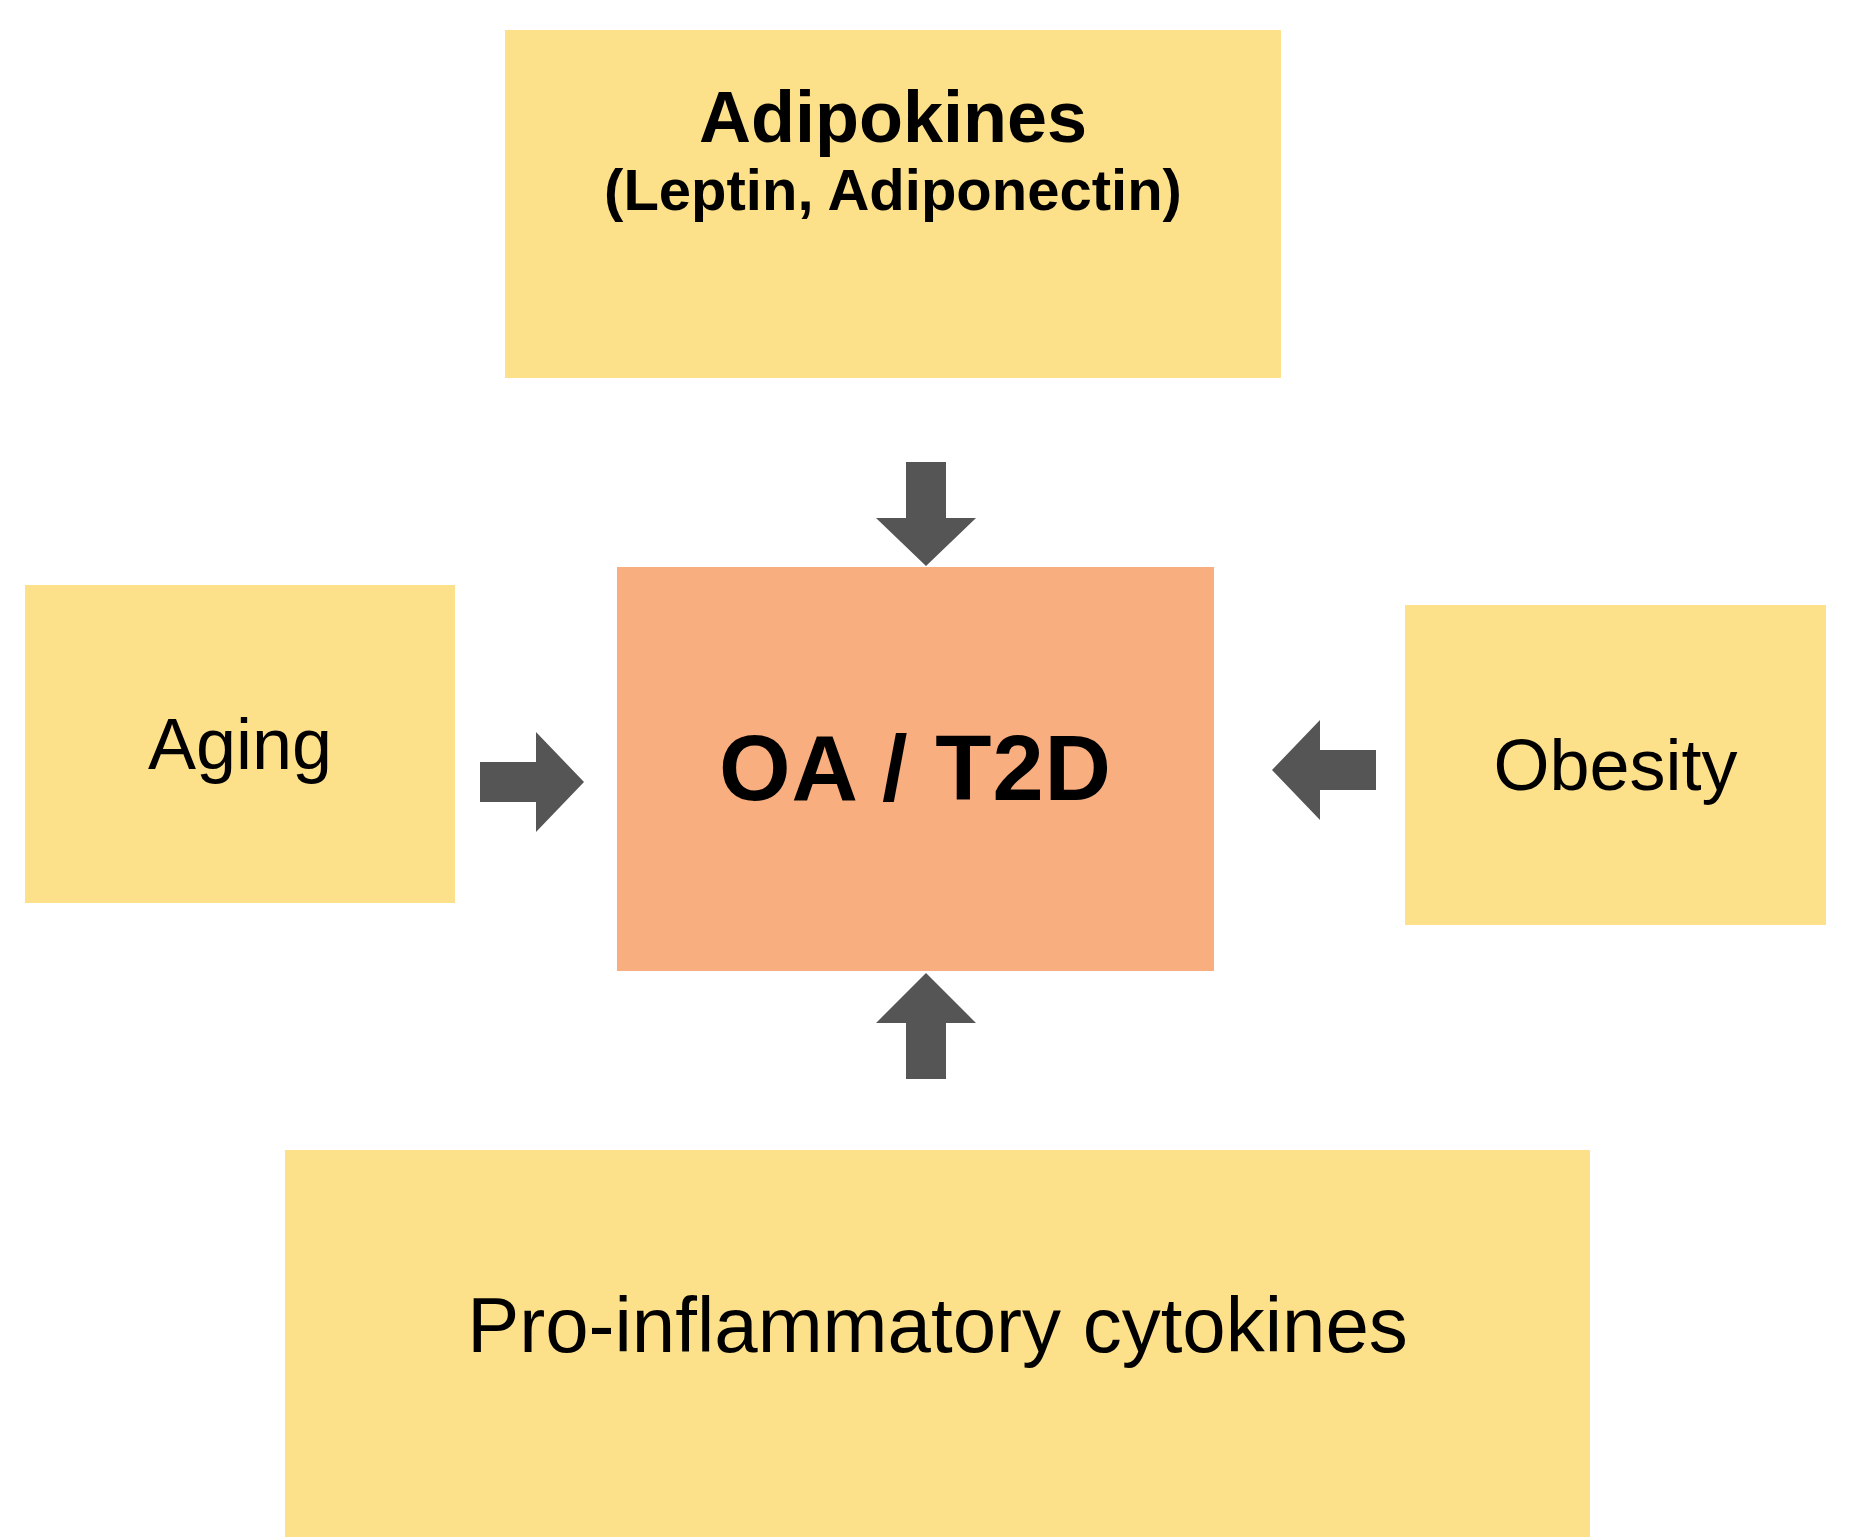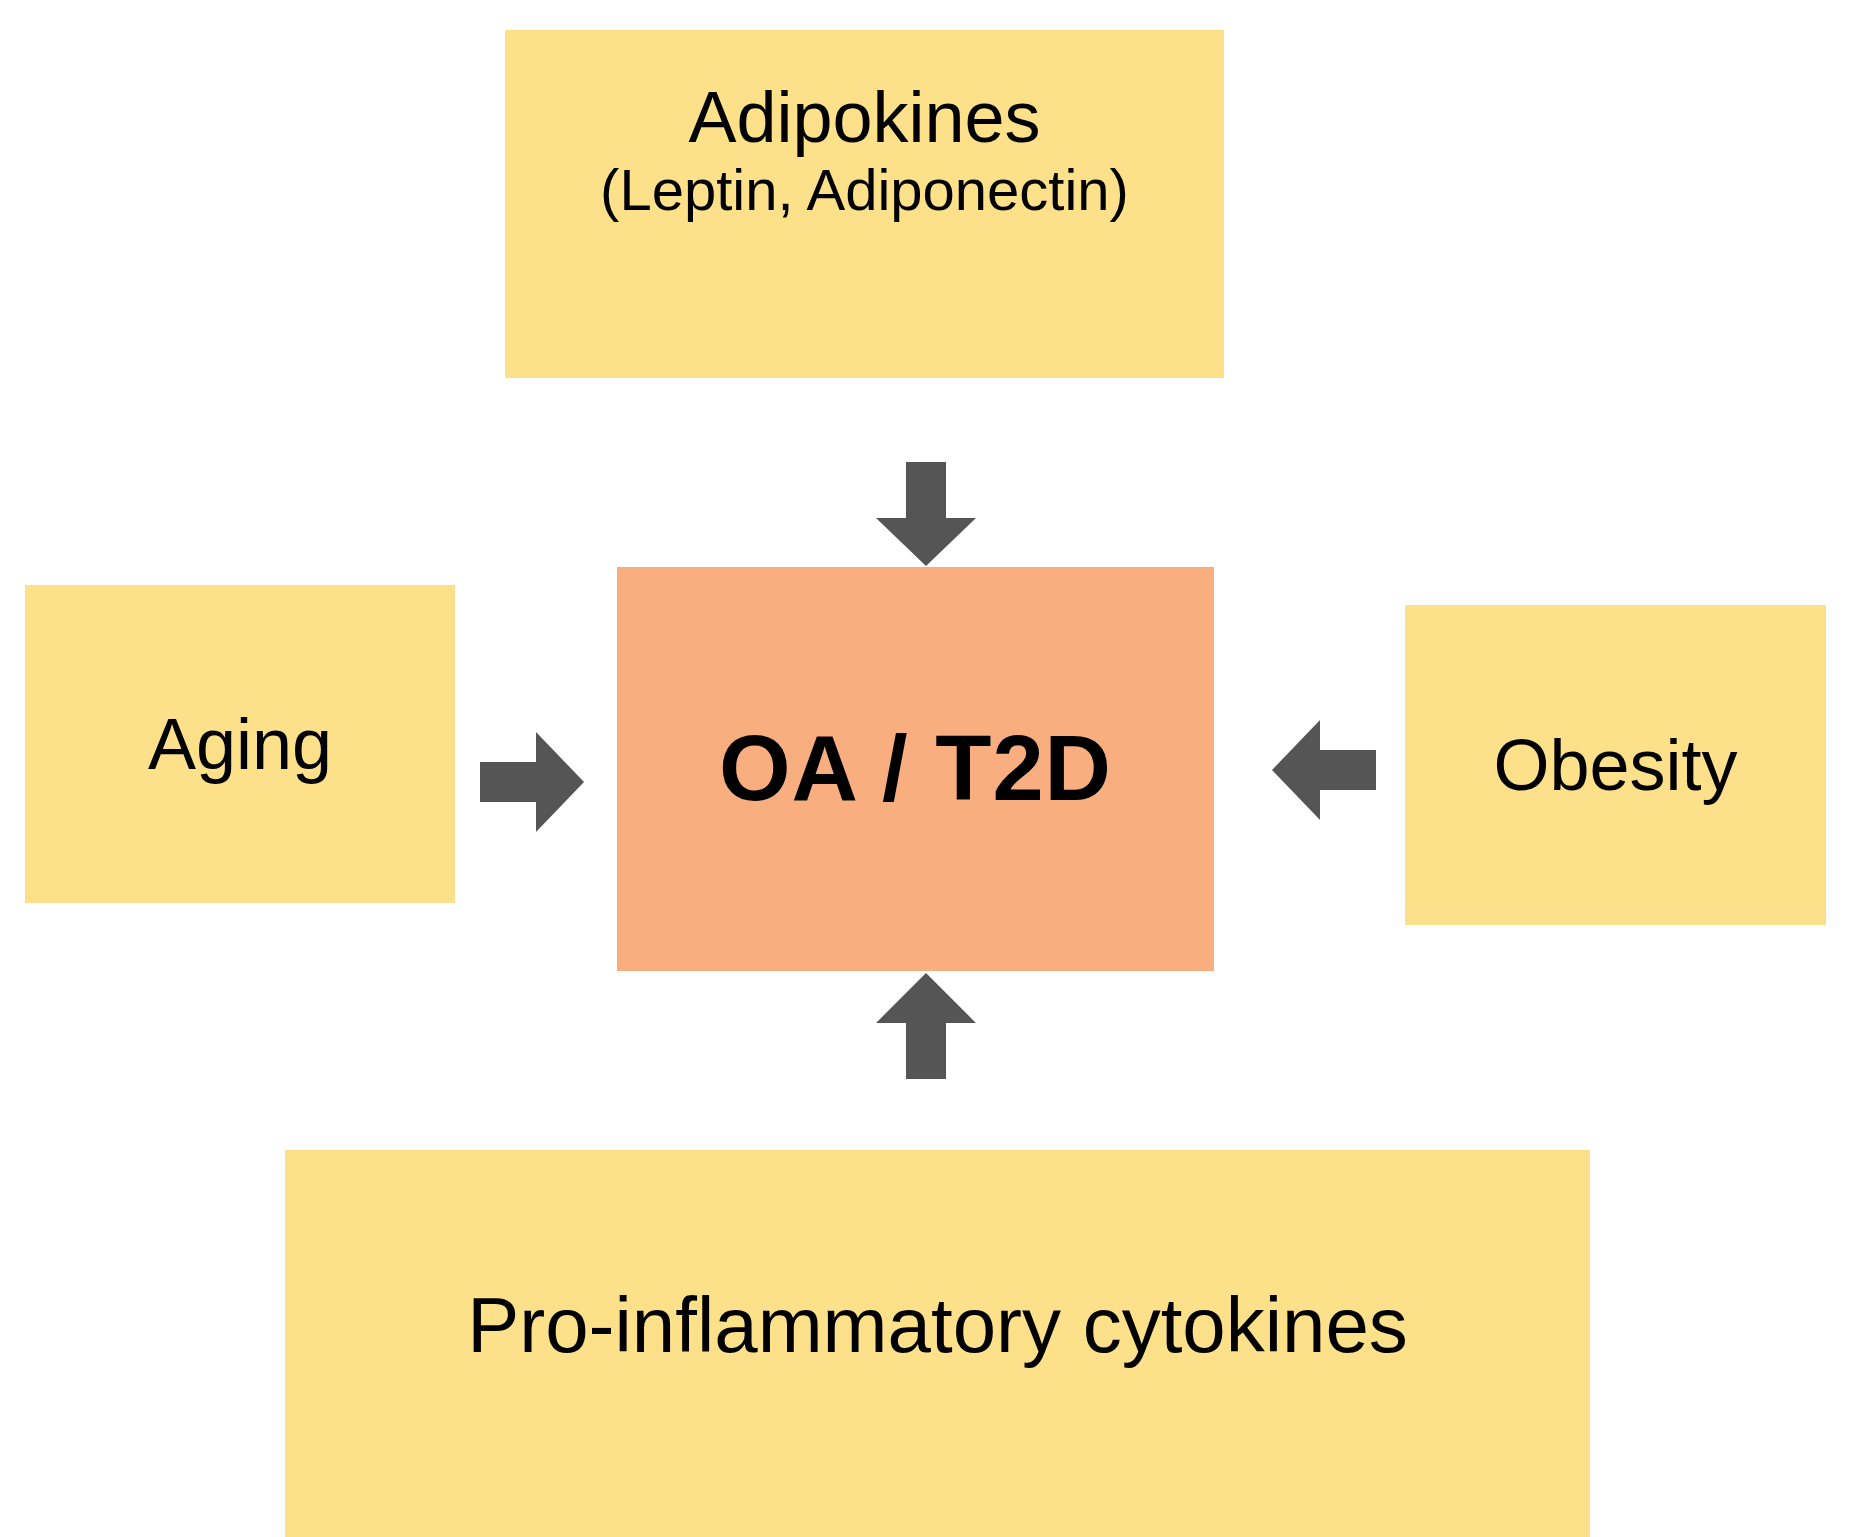--- a/index.html
+++ b/index.html
@@ -28,24 +28,25 @@
     line-height: 1.12;
     box-sizing: border-box;
   }
   .node .line-1 { display: block; white-space: nowrap; }
   .node .line-2 { display: block; white-space: nowrap; }
 
   
   #node-adipokines {
     left: 505px;
     top: 30px;
-    width: 719px;
+    width: 776px;
     height: 348px;
     background: #FCE08A;
     padding-bottom: 108px;
+    font-weight: bold;
   }
   #node-adipokines .line-1 { font-size: 72px; }
   #node-adipokines .line-2 { font-size: 58px; margin-top: 0; }
 
   
   #node-center {
     left: 617px;
     top: 567px;
     width: 597px;
     height: 404px;

